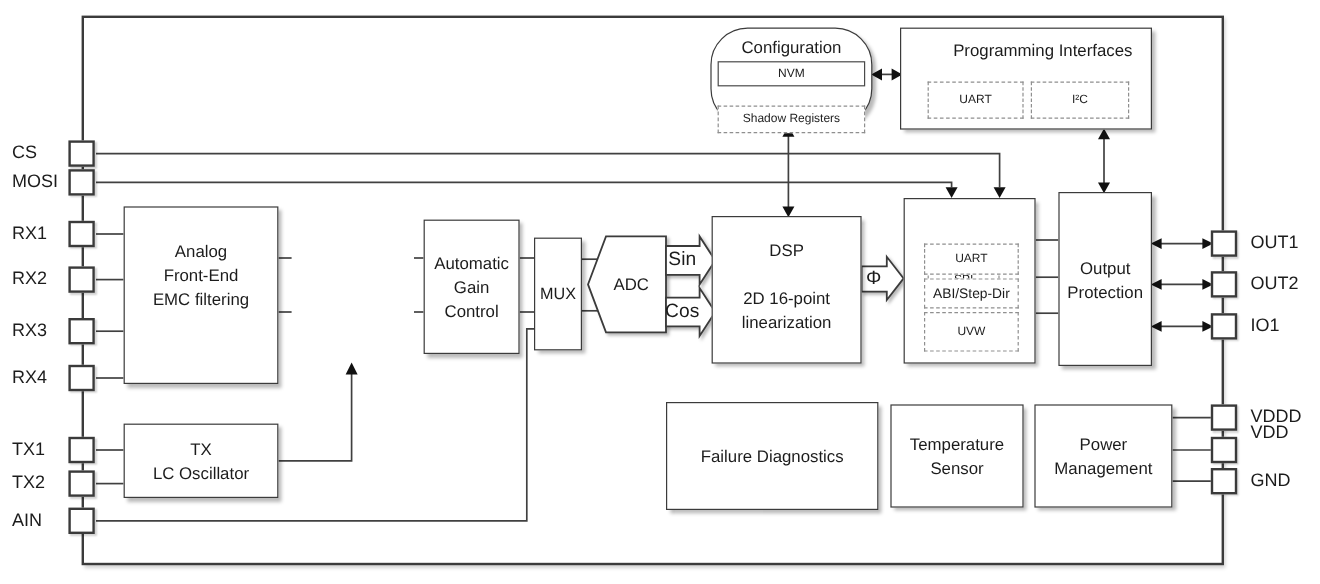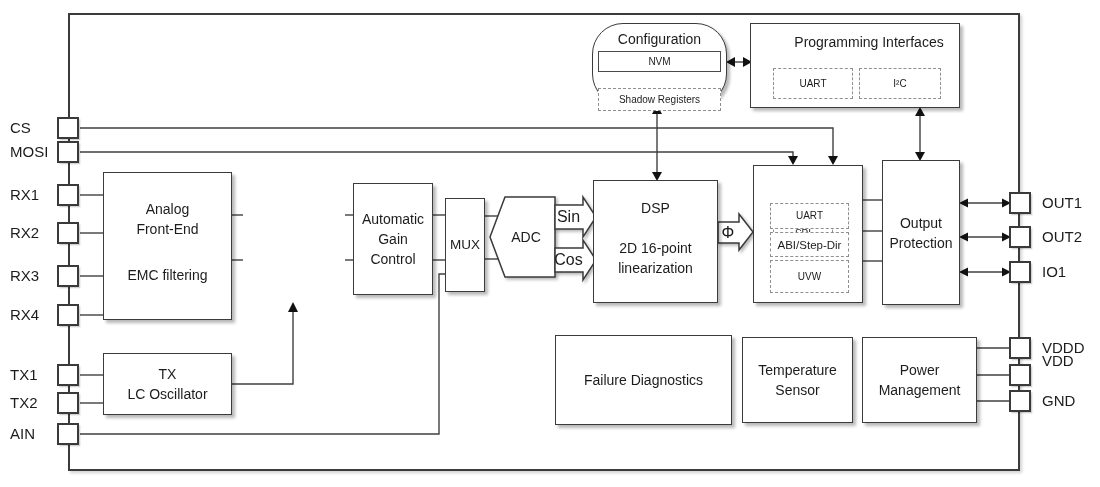--- a/index.html
+++ b/index.html
@@ -30,21 +30,21 @@
   }
   .solid-inner{border:1.2px solid #4a4a4a;}
   .dashed-inner{border:1.2px dashed #8f8f8f;}
   .pin{
     position:absolute;width:18px;height:18px;background:#ffffff;
     border:2px solid #3a3a3a;box-sizing:content-box;
     box-shadow:1.5px 1.5px 1.5px rgba(0,0,0,.18);
   }
   .pinlabel{position:absolute;font-size:15px;line-height:18px;white-space:nowrap;}
   .siglabel{position:absolute;font-size:16px;line-height:16px;text-align:center;}
-  .spacer26{margin-top:26px;}
+  .spacer26{}
   .spacer20{margin-top:20px;}
 </style>
 </head>
 <body>
 
 <div class="canvas">
 
   <div class="outer"></div>
 
   <svg class="wires" width="1100" height="487">

